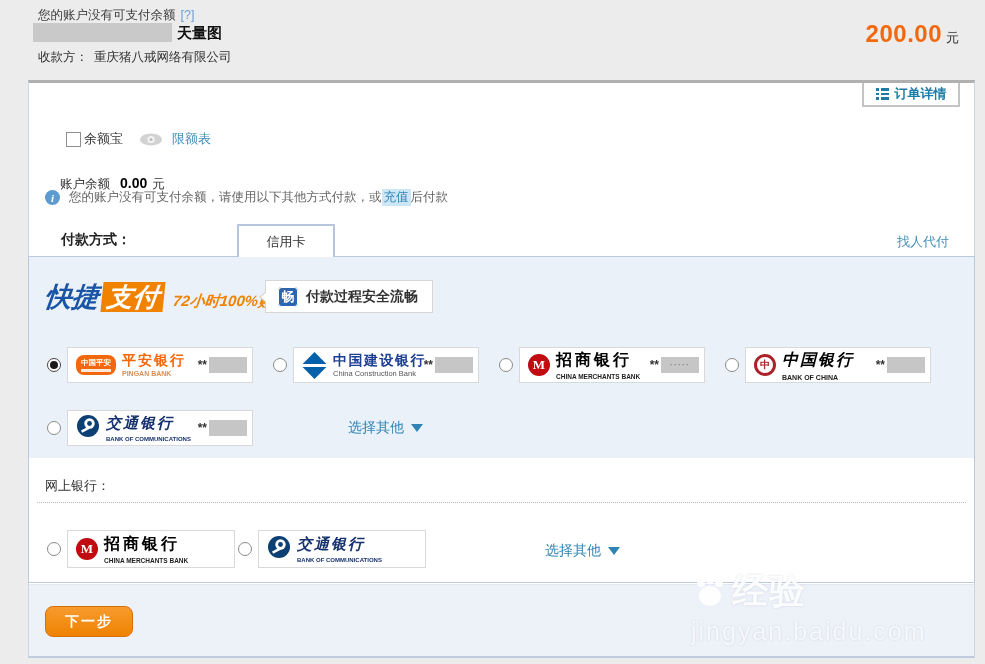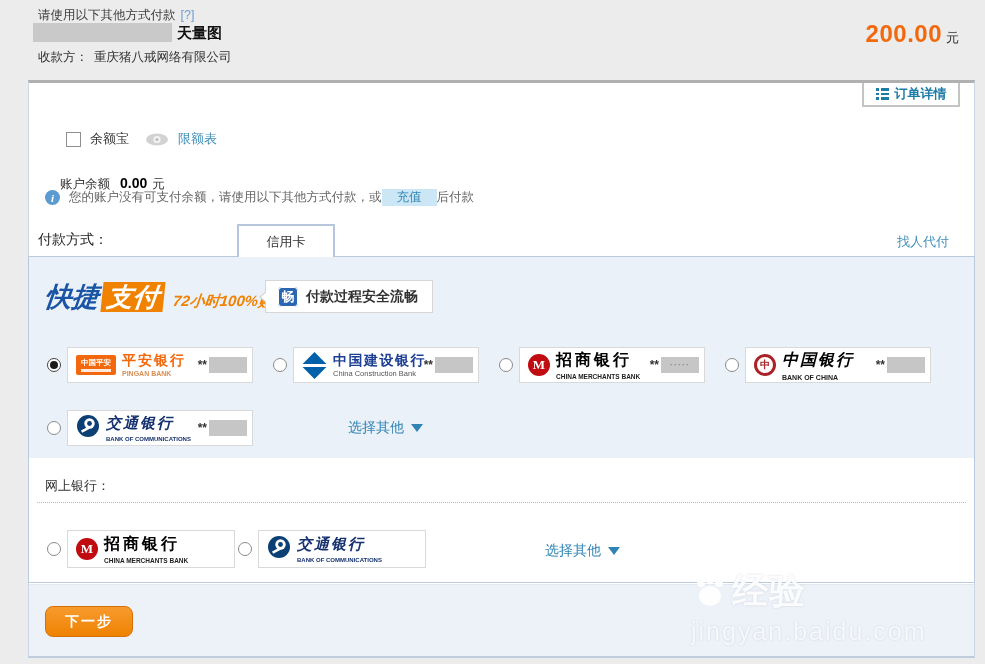--- a/index.html
+++ b/index.html
@@ -23,33 +23,33 @@
   .main-panel{position:absolute;left:28px;top:80px;width:947px;height:578px;box-sizing:border-box;background:#fff;
     border-top:3px solid #b0b0b0;border-left:1px solid #ccd6e4;border-right:1px solid #ccd6e4;border-bottom:2px solid #bfccdd}
 
   .order-tab{position:absolute;top:0;left:833px;width:94px;height:22px;background:#fff;border:2px solid #c4c4c4;border-top:none;
     display:flex;align-items:center;justify-content:center;gap:6px;font-size:13px;font-weight:bold;color:#1d7ca7;cursor:pointer}
   .list-icon{display:inline-flex;flex-direction:column;gap:2px}
   .list-icon i{width:13px;height:2.5px;background:linear-gradient(to right,#1d7ca7 3px,transparent 3px,transparent 5px,#1d7ca7 5px)}
 
   .yuebao-row{position:absolute;left:37px;top:47px;display:flex;align-items:center}
   .checkbox{width:13px;height:13px;border:1px solid #8f8f8f;background:#fff;display:inline-block;cursor:pointer}
-  .yuebao-label{margin-left:9px;font-size:13px;color:#333}
+  .yuebao-label{margin-left:3px;font-size:13px;color:#333}
   .eye-icon{margin-left:16px;display:inline-flex;cursor:pointer}
   .limit-link{margin-left:9px;font-size:13px;color:#3e8fb8}
 
   .balance-row{position:absolute;left:31px;top:92px;font-size:12.5px;color:#333;display:flex;align-items:baseline}
   .balance-value{font-size:14px;font-weight:bold;color:#000;margin-left:10px;margin-right:5px}
 
   .info-row{position:absolute;left:16px;top:106px;display:flex;align-items:center;font-size:12.5px;color:#666}
   .info-icon{width:15px;height:15px;border-radius:50%;background:#5b9bd0;color:#fff;font:italic bold 11px "Liberation Serif",serif;
     display:inline-flex;align-items:center;justify-content:center;margin-right:9px;flex:none}
-  .recharge-link{color:#2f84b5;background:#cbe7f5;padding:0 15px}
-
-  .pm-label{position:absolute;left:9px;top:148px;font-size:14px;font-weight:normal;color:#222}
+  .recharge-link{color:#2f84b5;background:#cbe7f5;padding:0 2px}
+
+  .pm-label{position:absolute;left:32px;top:148px;font-size:14px;font-weight:bold;color:#222}
   .tab{position:absolute;box-sizing:border-box;background:#fff;display:flex;align-items:center;justify-content:center;font-size:13px;cursor:pointer}
   .tab-debit{left:104px;top:144px;width:93px;height:29px;border:1px solid #c2d0e2;color:#4796bd;z-index:1}
   .tab-credit{left:208px;top:141px;width:98px;height:33px;border:2px solid #b7c6db;border-bottom:none;color:#333;z-index:4}
   .agent-link{position:absolute;left:868px;top:150px;font-size:13px;color:#3e8fb8}
 
   
   .credit-panel{position:absolute;left:-1px;top:173px;width:947px;height:327px;box-sizing:border-box;border:1px solid #b9c9de;background:#fff;z-index:2}
   .quickpay-section{position:absolute;left:0;top:0;right:0;height:201px;background:#ebf1f9}
 
   .banner{position:absolute;left:16px;top:21px;height:34px;display:flex;align-items:flex-end}
@@ -71,21 +71,21 @@
   .bank-card{width:186px;height:36px;box-sizing:border-box;background:#fff;border:1px solid #d9d9d9;display:flex;align-items:center;
     padding:0 5px 0 8px;margin-left:6px;position:relative}
   .bank-card.wide{width:168px;height:38px}
   .bank-text{display:flex;flex-direction:column;line-height:1;margin-left:6px}
 
   .masked{position:absolute;right:5px;top:0;bottom:0;display:flex;align-items:center;font-weight:bold;color:#333;font-size:12px}
   .censored-num{width:38px;height:16px;background:#c6c6c6;margin-left:2px;display:flex;align-items:center;justify-content:center;
     font-size:9px;color:#8d8d8d;letter-spacing:1px}
 
   
-  .pingan-badge{width:40px;height:20px;background:#f3680d;border-radius:2px;color:#fff;display:flex;flex-direction:column;
+  .pingan-badge{width:40px;height:20px;background:#f3680d;border-radius:8px;color:#fff;display:flex;flex-direction:column;
     align-items:center;justify-content:center;font-size:7.5px;line-height:9px;flex:none;font-weight:bold}
   .pingan-badge b{display:block;width:30px;height:3px;background:rgba(255,255,255,.85);margin-top:2px}
   .pingan-cn{color:#f3680d;font-weight:bold;font-size:14px;letter-spacing:2px}
   .pingan-en{color:#d98e54;font-size:7px;margin-top:3px;font-weight:bold}
 
   .ccb-logo{width:19px;height:19px;transform:rotate(45deg);flex:none;margin:0 3px;
     background:linear-gradient(135deg,#0060a9 44%,#fff 44%,#fff 56%,#0060a9 56%)}
   .ccb-cn{color:#1c3f94;font-weight:bold;font-size:14px;letter-spacing:1.5px}
   .ccb-en{color:#555;font-size:7.5px;margin-top:3px}
 
@@ -122,21 +122,21 @@
   .wm1{display:flex;align-items:center;gap:3px;font-size:42px;font-weight:bold;letter-spacing:1px}
   .wm-suffix{font-size:36px}
   .wm2{font-size:25px;letter-spacing:2px;margin-top:1px;color:rgba(255,255,255,.8)}
 </style>
 </head>
 <body>
 
 <div class="page">
 
   <div class="notice-line">
-    <span>请使用以下其他方式付款</span><a class="help-link">[?]</a>
+    <span>您的账户没有可支付余额</span><a class="help-link">[?]</a>
   </div>
   <span class="censored censored-title"></span>
   <span class="order-title">天量图</span>
   <div class="amount">
     <span class="amount-value">200.00</span>
     <span class="amount-unit">元</span>
   </div>
   <div class="payee-line">
     <span>收款方：</span><span class="payee-name">重庆猪八戒网络有限公司</span>
   </div>

